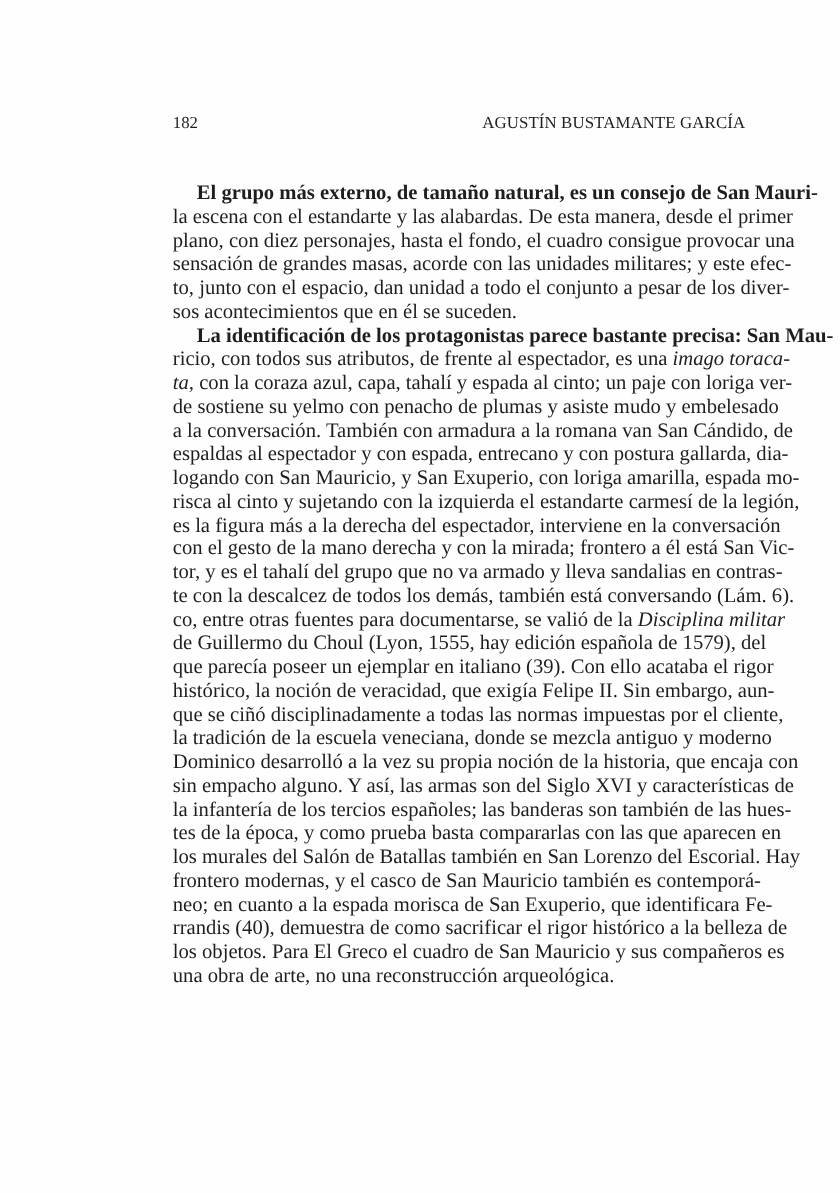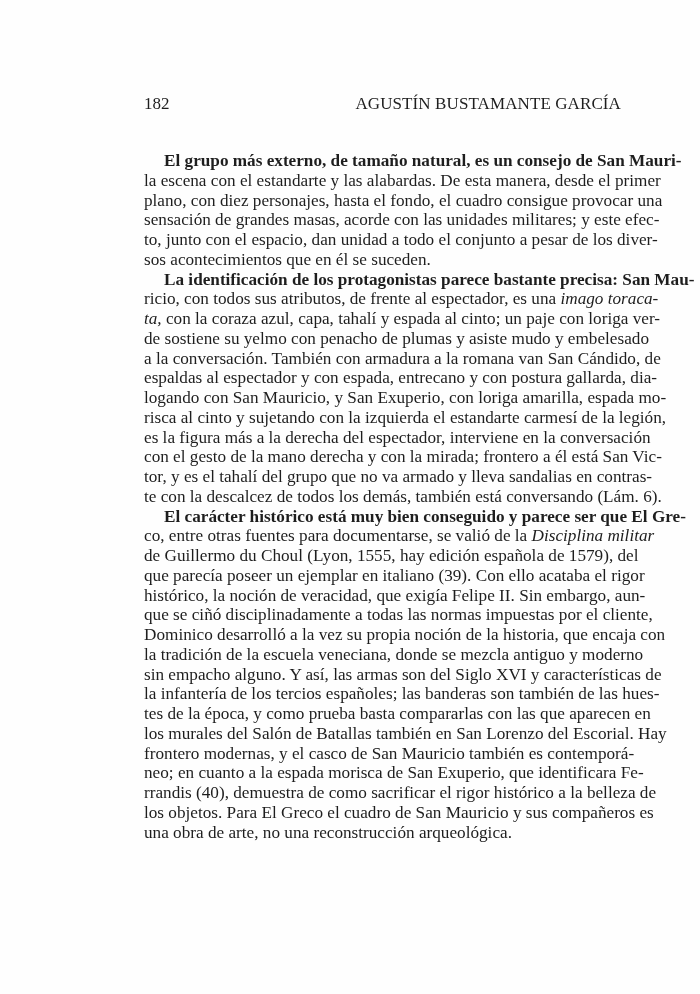--- a/index.html
+++ b/index.html
@@ -5,21 +5,21 @@
   html, body { margin: 0; padding: 0; background: #ffffff; }
   body { width: 700px; height: 994px; position: relative; overflow: hidden; }
   .page {
     position: absolute; left: 0; top: 0; width: 700px; height: 994px;
     background: #fefefe;
     font-family: "Liberation Serif", "DejaVu Serif", serif;
     color: #1e1e1e;
   }
   .running-head {
     position: absolute; left: 144px; top: 94px; width: 477px; height: 20px;
-    font-size: 17px; line-height: 20px;
+    font-size: 14px; line-height: 20px;
   }
   .page-number { position: absolute; left: 0; top: 0; }
   .running-title { position: absolute; right: 0; top: 0; letter-spacing: 0.1px; }
   .body-text {
     position: absolute; left: 144px; top: 151px; width: 477px;
     font-size: 17.2px; line-height: 19.75px;
   }
   .line {
     display: block; white-space: nowrap; height: 19.75px;
     text-align: justify; text-align-last: justify;
@@ -53,28 +53,27 @@
         <span class="line"><span>a la conversación. También con armadura a la romana van San Cándido, de</span></span>
         <span class="line"><span>espaldas al espectador y con espada, entrecano y con postura gallarda, dia-</span></span>
         <span class="line"><span>logando con San Mauricio, y San Exuperio, con loriga amarilla, espada mo-</span></span>
         <span class="line"><span>risca al cinto y sujetando con la izquierda el estandarte carmesí de la legión,</span></span>
         <span class="line"><span>es la figura más a la derecha del espectador, interviene en la conversación</span></span>
         <span class="line"><span>con el gesto de la mano derecha y con la mirada; frontero a él está San Vic-</span></span>
         <span class="line"><span>tor, y es el tahalí del grupo que no va armado y lleva sandalias en contras-</span></span>
         <span class="line last"><span>te con la descalcez de todos los demás, también está conversando (Lám. 6).</span></span>
       </div>
       <div>
-        <span class="line indent"><span>El carácter histórico está muy bien conseguido y parece ser que El Gre-</span></span>
         <span class="line"><span>co, entre otras fuentes para documentarse, se valió de la </span><em>Disciplina militar</em></span>
         <span class="line"><span>de Guillermo du Choul (Lyon, 1555, hay edición española de 1579), del</span></span>
         <span class="line"><span>que parecía poseer un ejemplar en italiano (39). Con ello acataba el rigor</span></span>
         <span class="line"><span>histórico, la noción de veracidad, que exigía Felipe II. Sin embargo, aun-</span></span>
         <span class="line"><span>que se ciñó disciplinadamente a todas las normas impuestas por el cliente,</span></span>
+        <span class="line"><span>la tradición de la escuela veneciana, donde se mezcla antiguo y moderno</span></span>
         <span class="line"><span>Dominico desarrolló a la vez su propia noción de la historia, que encaja con</span></span>
-        <span class="line"><span>la tradición de la escuela veneciana, donde se mezcla antiguo y moderno</span></span>
         <span class="line"><span>sin empacho alguno. Y así, las armas son del Siglo XVI y características de</span></span>
         <span class="line"><span>la infantería de los tercios españoles; las banderas son también de las hues-</span></span>
         <span class="line"><span>tes de la época, y como prueba basta compararlas con las que aparecen en</span></span>
         <span class="line"><span>los murales del Salón de Batallas también en San Lorenzo del Escorial. Hay</span></span>
         <span class="line"><span>frontero modernas, y el casco de San Mauricio también es contemporá-</span></span>
         <span class="line"><span>neo; en cuanto a la espada morisca de San Exuperio, que identificara Fe-</span></span>
         <span class="line"><span>rrandis (40), demuestra de como sacrificar el rigor histórico a la belleza de</span></span>
         <span class="line"><span>los objetos. Para El Greco el cuadro de San Mauricio y sus compañeros es</span></span>
         <span class="line last"><span>una obra de arte, no una reconstrucción arqueológica.</span></span>
       </div>

